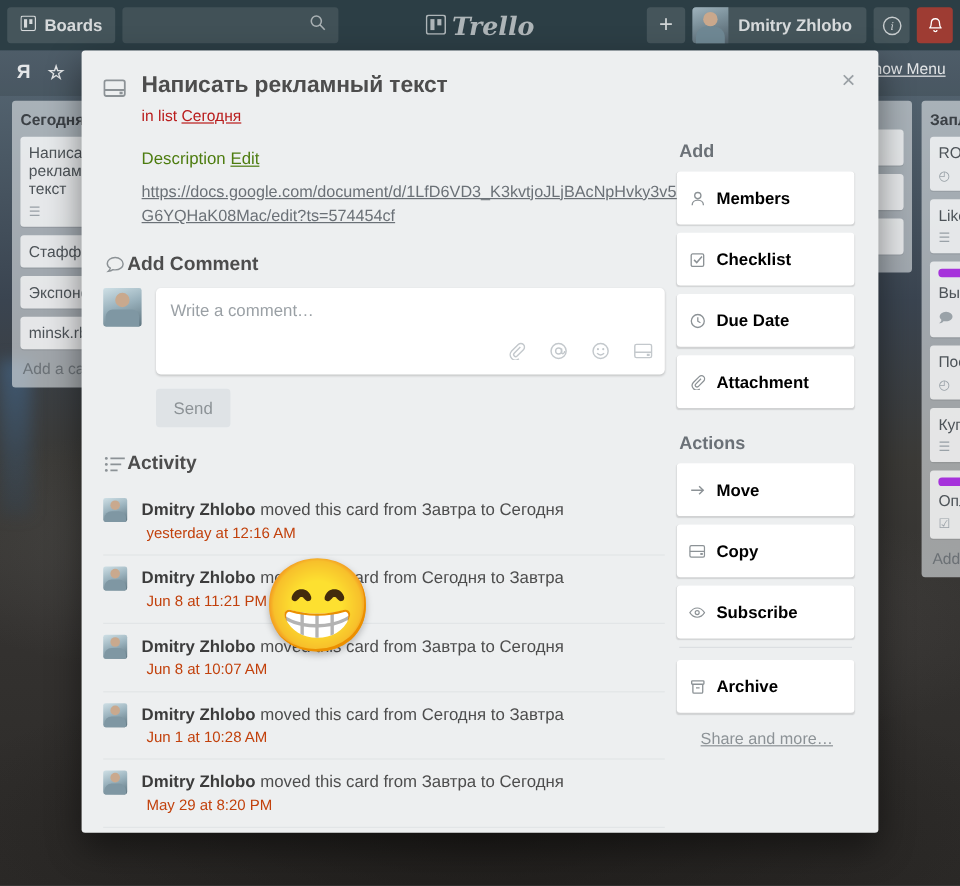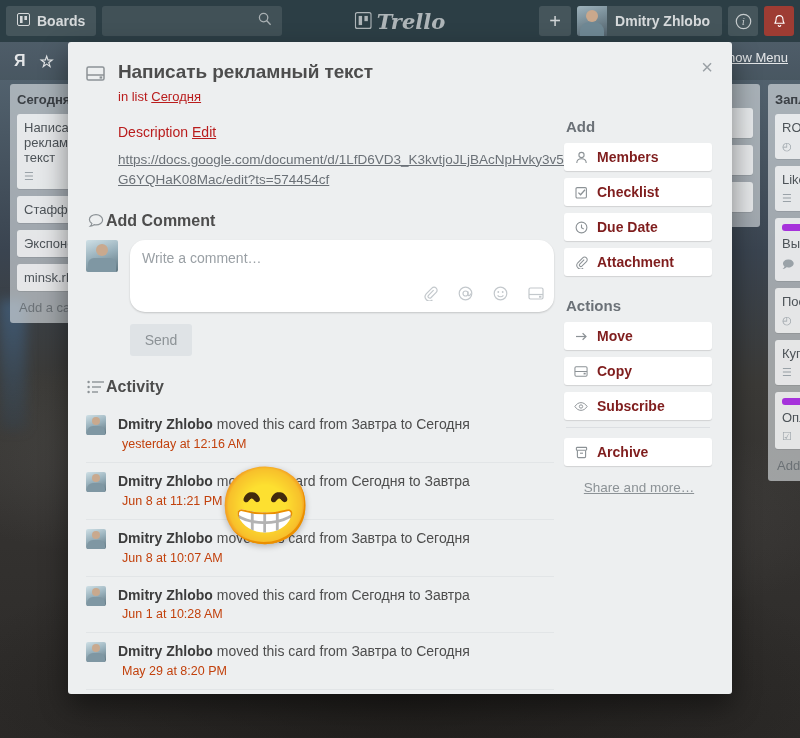--- a/index.html
+++ b/index.html
@@ -128,21 +128,21 @@
 
   .card-title-row { display:flex; gap:12px; align-items:flex-start; }
   .card-ico { width:20px; padding-top:4px; color:#8c9296; flex:none; }
   .card-title {
     font-size:19px; font-weight:bold; color:#4d4d4d; line-height:1.25;
     letter-spacing:-.1px;
   }
   .in-list { font-size:13px; color:#b91c1c; margin-top:5px; }
   .in-list u { text-decoration:underline; }
 
-  .desc-head { margin:20px 0 0 32px; font-size:14px; color:#b91c1c; }
+  .desc-head { margin:20px 0 0 32px; font-size:14px; color:#4d7c0f; }
   .desc-head u { text-decoration:underline; margin-left:4px; }
   .desc-link {
     margin:10px 0 0 32px; width:458px; font-size:13.5px; color:#6b7177;
     text-decoration:underline; word-break:break-all; line-height:1.5;
   }
 
   .sec-head { display:flex; align-items:center; margin-top:22px; }
   .sec-ico { width:20px; color:#8c9296; display:flex; justify-content:center; flex:none; }
   .sec-title { font-size:16px; font-weight:bold; color:#4d4d4d; }
 
@@ -158,21 +158,21 @@
   }
   .mini-avatar::after{
     content:""; position:absolute; left:1px; top:11px; width:18px; height:11px;
     border-radius:6px 6px 0 0; background:#7f97a3;
   }
   .avatar-32 { width:32px; height:32px; }
   .avatar-32::before{ left:10px; top:4px; width:12px; height:12px; }
   .avatar-32::after{ left:2px; top:18px; width:28px; height:16px; }
 
   .comment-box {
-    flex:1; background:#fff; border-radius:15px; height:72px;
+    flex:1; background:#fff; border-radius:4px; height:72px;
     box-shadow:0 1px 2px rgba(0,0,0,.18); position:relative; padding:10px 12px;
   }
   .comment-placeholder { font-size:14px; color:#9aa0a5; }
   .comment-icons {
     position:absolute; right:10px; bottom:7px; display:flex; gap:20px; color:#c3c8cc;
   }
   .send-btn {
     margin:12px 0 0 44px; width:62px; height:32px; border-radius:3px;
     background:#dfe3e6; color:#8c9296; font-size:14px;
     display:flex; align-items:center; justify-content:center;
@@ -183,24 +183,24 @@
     display:flex; gap:12px; align-items:flex-start;
     padding:9px 0 9px 0; border-bottom:1px solid #e2e5e7;
     font-size:14px; color:#4d4d4d; line-height:1.35;
   }
   .act-row:last-child { border-bottom:none; }
   .act-text b { font-weight:bold; color:#3c3c3c; }
   .act-time { color:#c2410c; font-size:12.5px; margin-left:4px; white-space:nowrap; }
 
   .side-head { font-size:15px; font-weight:bold; color:#6b7177; margin:0 0 8px 2px; }
   .side-btn {
-    display:flex; align-items:center; gap:9px; height:28px; padding:0 10px;
+    display:flex; align-items:center; gap:9px; height:44px; padding:0 10px;
     background:#fff; border-radius:3px; margin-bottom:7px;
     box-shadow:0 1px 1px rgba(0,0,0,.12);
-    font-size:14px; font-weight:bold; color:#7f1d1d;
+    font-size:14px; font-weight:bold; color:#000000;
   }
   .side-btn .si { color:#8c9296; display:flex; width:14px; justify-content:center; }
   .side-gap { height:14px; }
   .side-sep { height:1px; background:#dcdfe2; margin:4px 2px 10px; }
   .share-link {
     margin:14px 0 0 2px; font-size:13.5px; color:#8c9296; text-decoration:underline;text-align:center;
   }
 
   
   .emoji-overlay {

